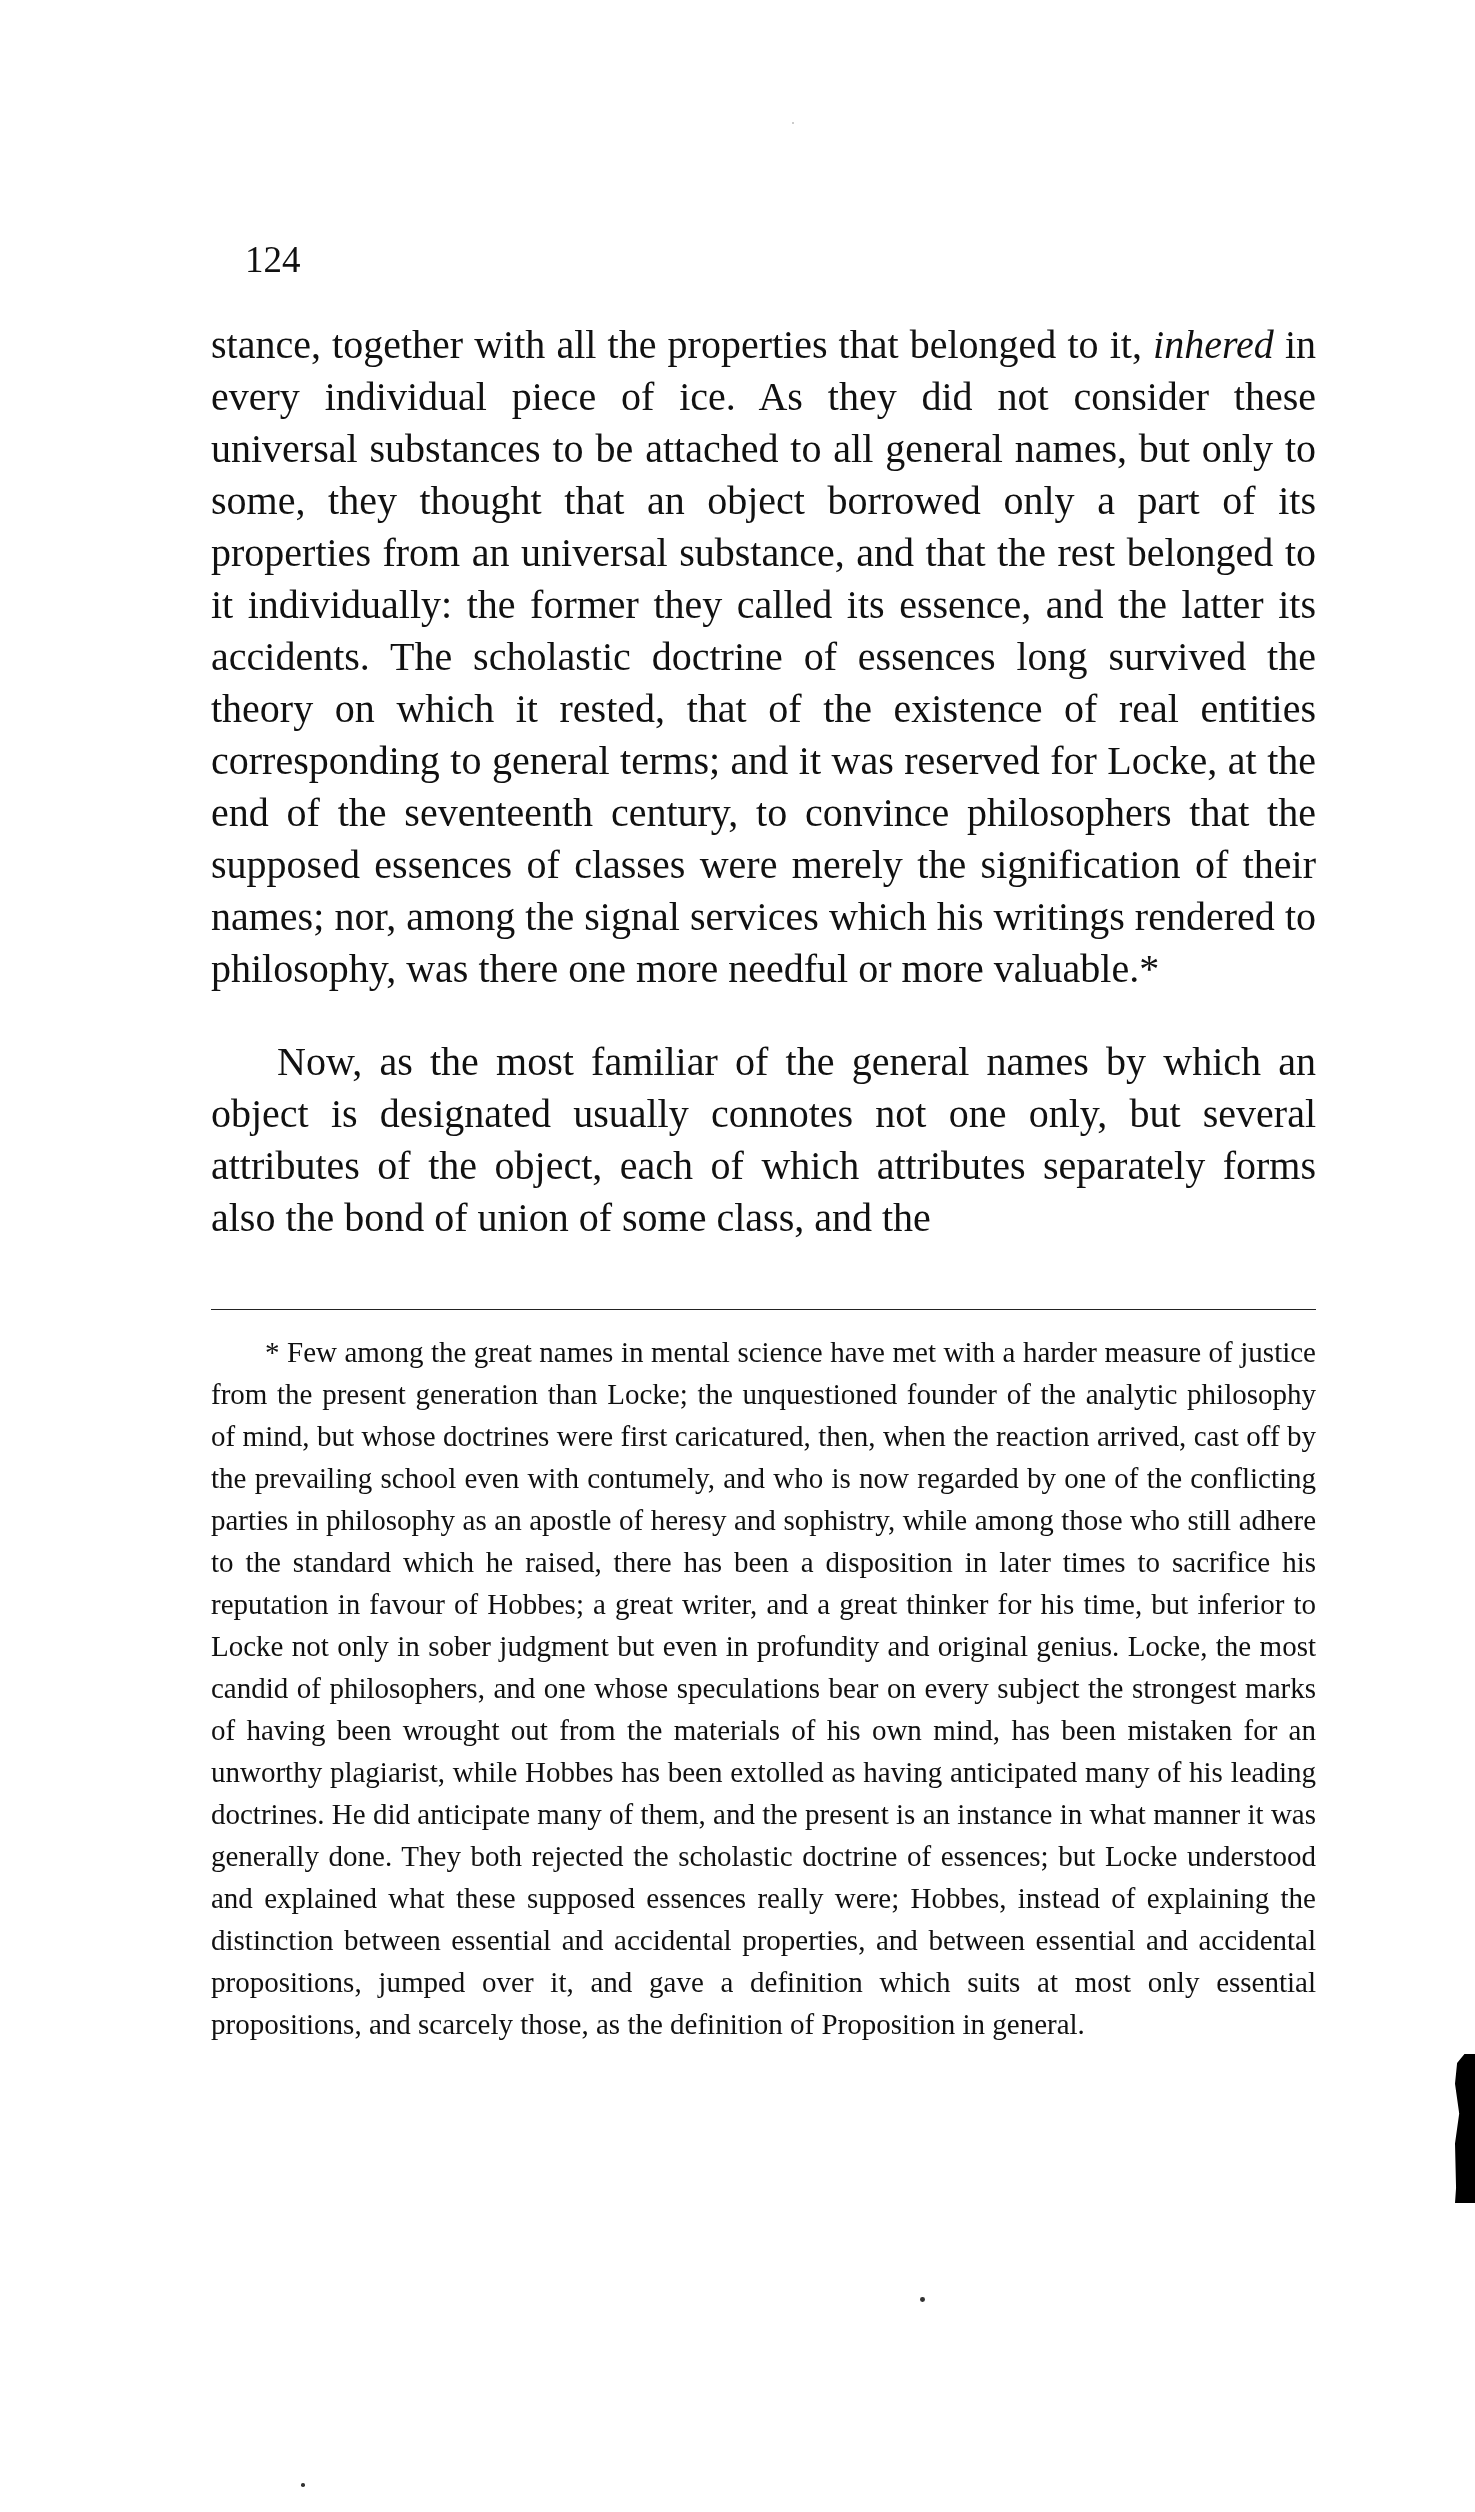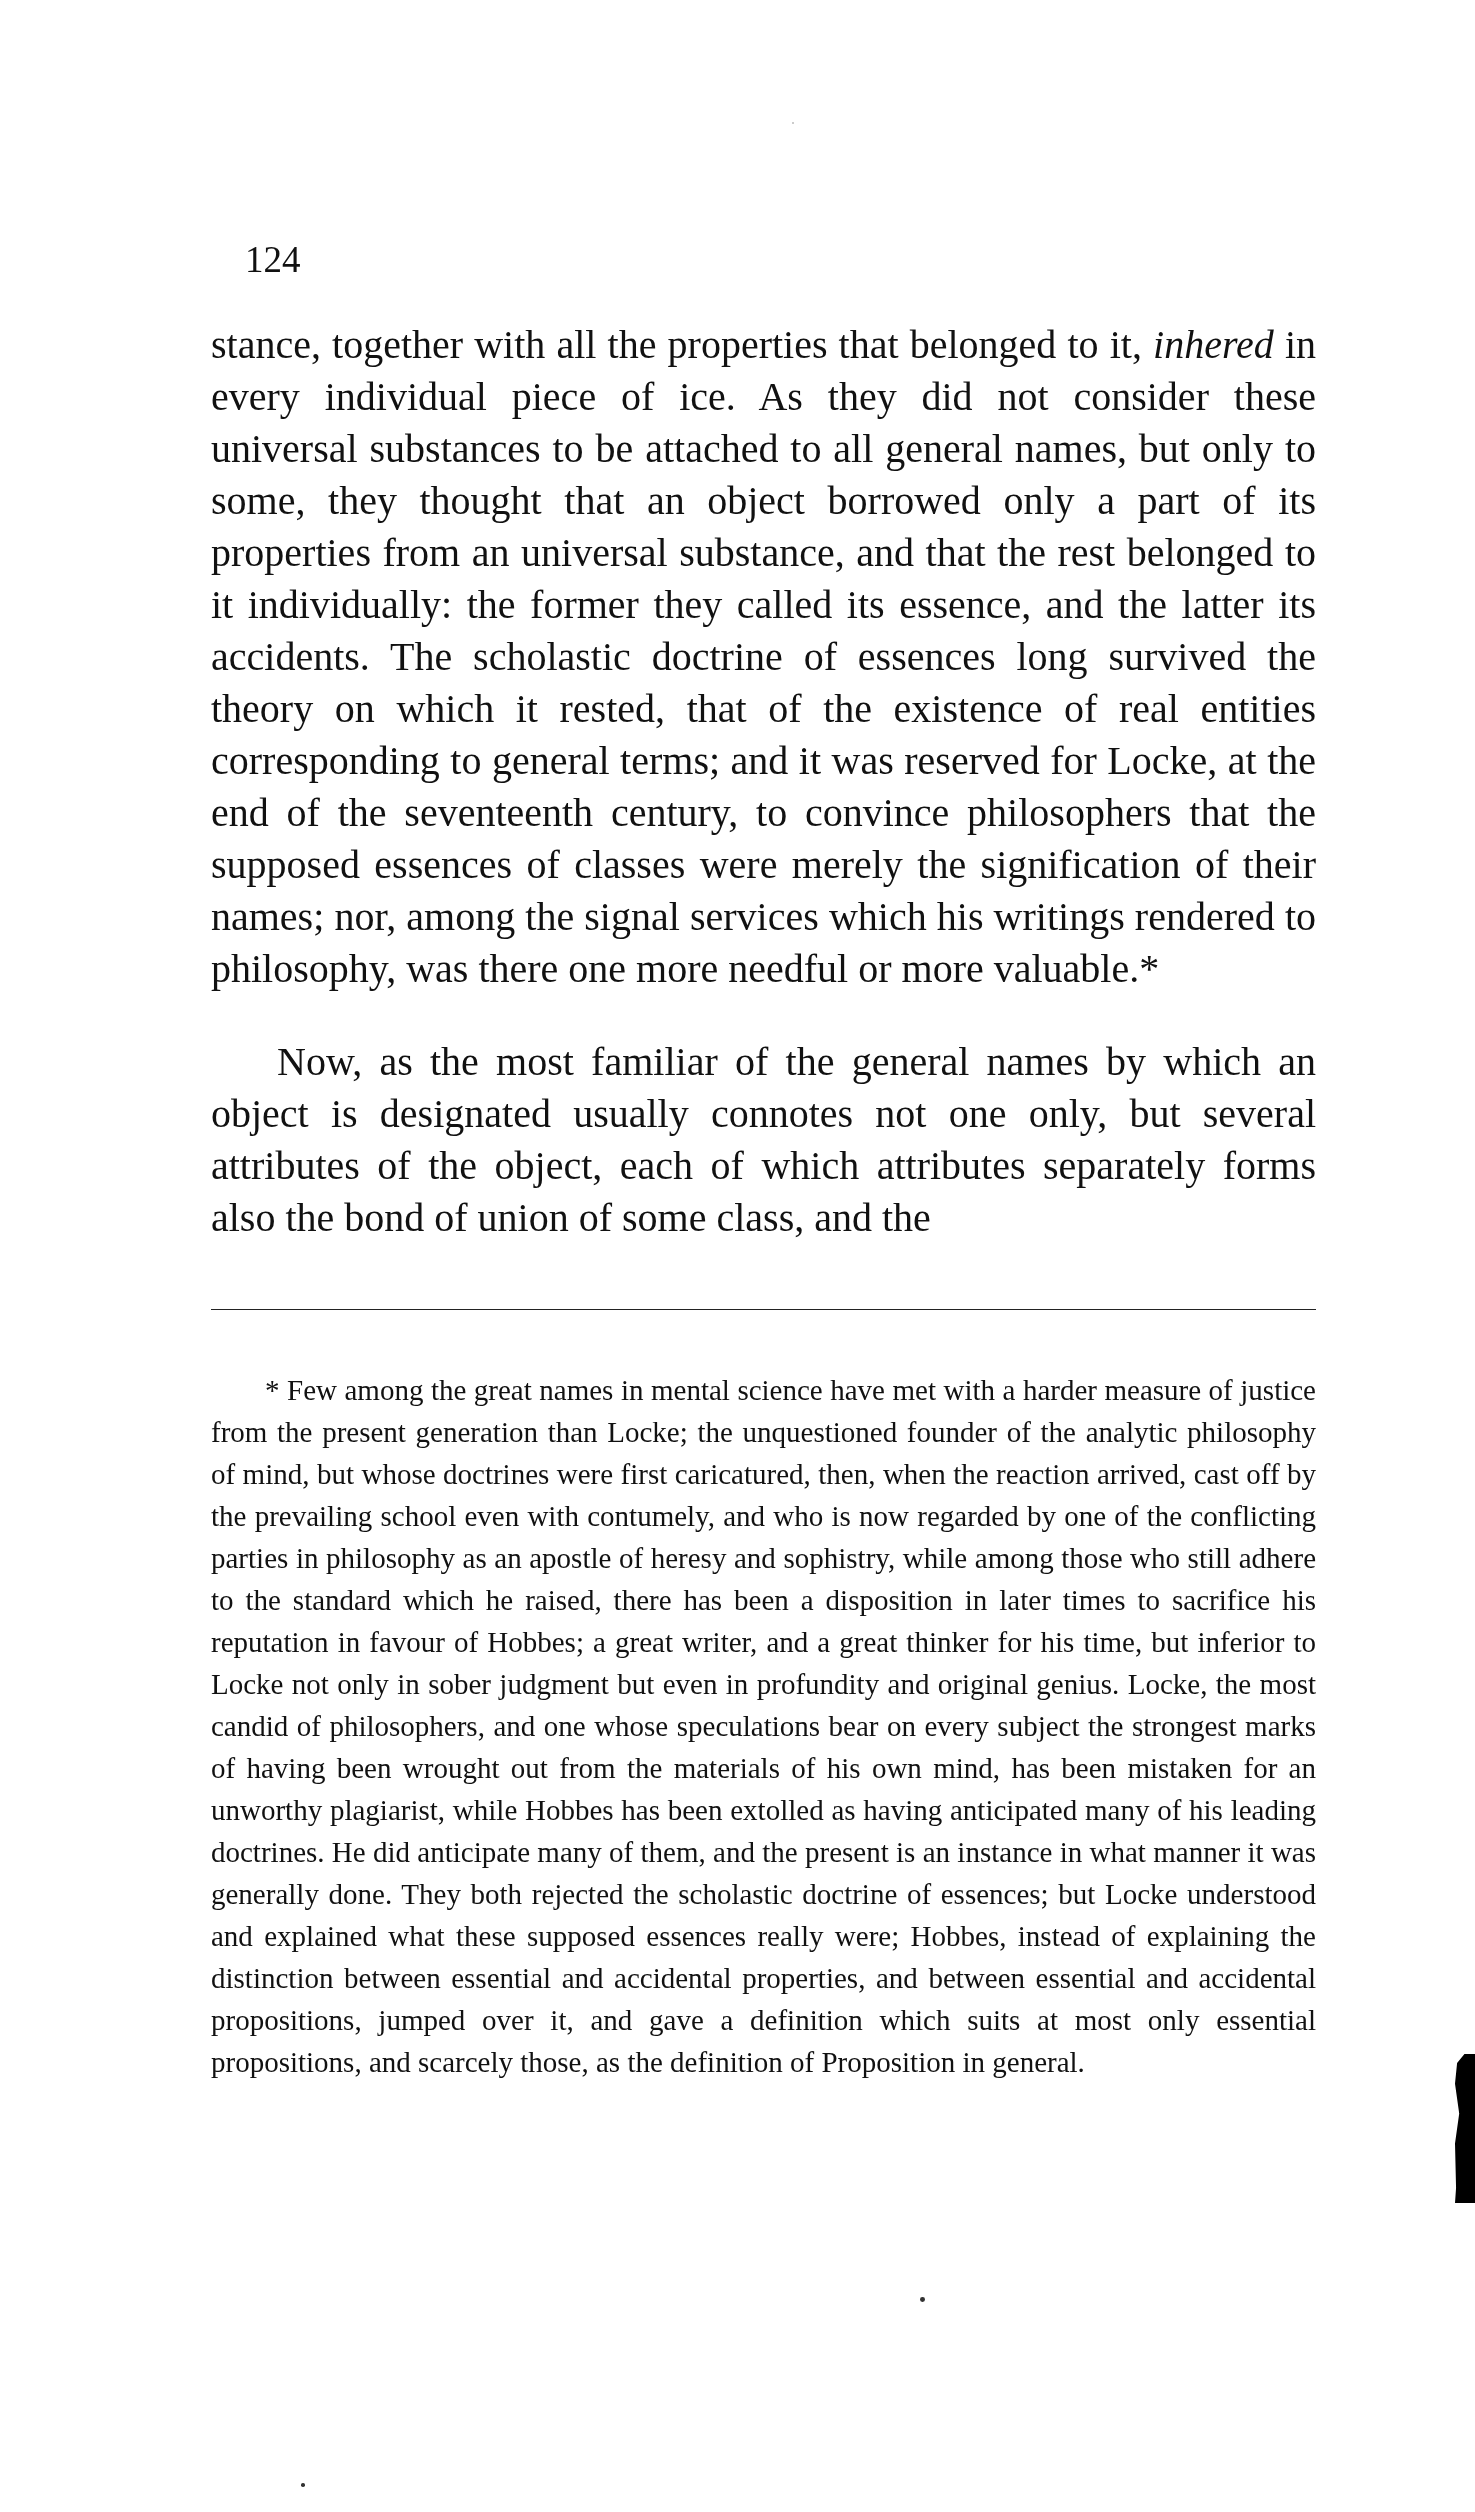--- a/index.html
+++ b/index.html
@@ -71,21 +71,20 @@
     border-top: 1.8px solid #222;
   }
   .footnote {
     position: absolute;
     top: 1331px;
     left: 211px;
     width: 1105px;
     font-size: 29px;
     line-height: 42px;
     text-align: justify;
-    margin-top: 38px;
   }
   .footnote p {
     margin: 0;
     text-indent: 54px;
   }
   .scan-artifact {
     position: absolute;
     left: 1455px;
     top: 2054px;
     width: 21px;

